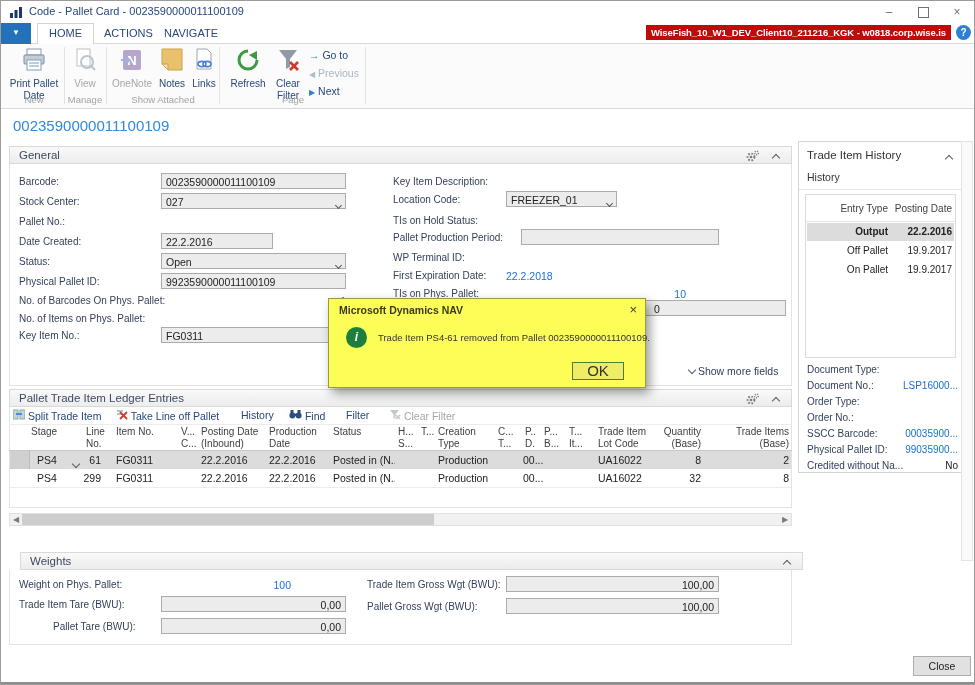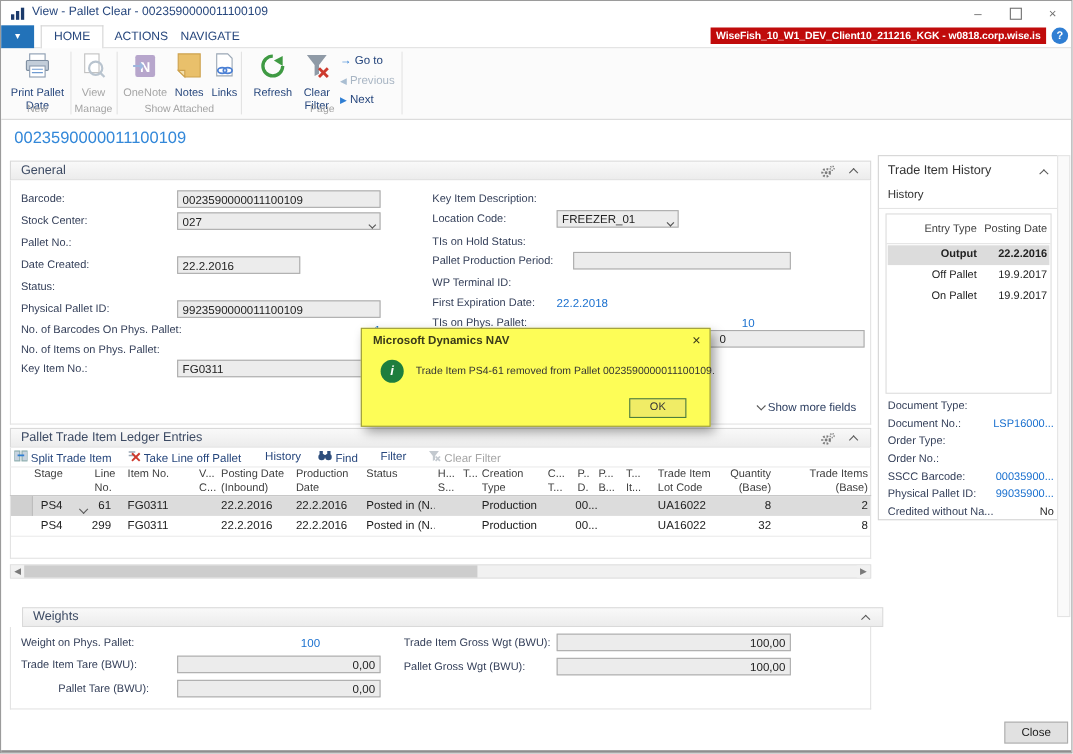--- a/index.html
+++ b/index.html
@@ -54,21 +54,21 @@
   .rowsel{background:#dcdcdc;}
   
   .dialog{left:327px;top:297px;width:318px;height:90px;background:#fdfd57;border:1px solid #9a9a3f;
           box-shadow:4px 5px 10px rgba(0,0,0,0.4);z-index:60;box-sizing:border-box;}
   .dlgtitle{left:10px;top:5px;font-size:10.5px;font-weight:bold;color:#3a3a1a;}
   .dlgx{right:8px;top:3px;font-size:13px;color:#3a3a1a;}
   .infoicon{left:17px;top:28px;width:21px;height:21px;border-radius:50%;background:#1e7e3e;color:#fff;
             text-align:center;line-height:21px;font-size:12px;font-weight:bold;font-style:italic;}
   .dlgmsg{left:49px;top:33px;font-size:9.5px;color:#333;}
   .okbtn{left:243px;top:63px;width:52px;height:18px;background:#f0ec66;border:1px solid #4d7d3c;
-         font-size:10px;color:#333;text-align:center;line-height:16px;box-sizing:border-box;}
+         font-size:15px;color:#333;text-align:center;line-height:16px;box-sizing:border-box;}
   
   .hscroll{left:8px;top:512px;width:783px;height:13px;background:#f1f1f1;border:1px solid #e0e0e0;box-sizing:border-box;}
   .hthumb{left:12px;top:0;width:412px;height:11px;background:#cdcdcd;}
   .sarrow{width:12px;height:11px;font-size:8px;color:#7a7a7a;text-align:center;line-height:11px;background:#f1f1f1;}
   .vscroll{right:1px;top:140px;width:12px;height:420px;background:#fafafa;border:1px solid #e4e4e4;box-sizing:border-box;}
   
   .sidebar{left:797px;top:140px;width:165px;height:332px;background:#fff;border:1px solid #d4d4d4;box-sizing:border-box;}
   .sbtitle{font-size:11.5px;color:#333;}
   .sbtbl{position:absolute;left:6px;top:52px;width:151px;height:164px;border:1px solid #dcdcdc;box-sizing:border-box;}
   .sbth{font-size:10px;color:#404040;}
@@ -84,21 +84,21 @@
 <div class="win">
 
   <div class="abs titlebar">
     <span class="abs" style="left:8px;top:4px;">
       <svg width="14" height="14" viewBox="0 0 14 14">
           <rect x="1" y="8" width="3" height="5" fill="#1b3a6b"></rect>
           <rect x="5.5" y="5" width="3" height="8" fill="#1b3a6b"></rect>
           <rect x="10" y="2" width="3" height="11" fill="#1b3a6b"></rect>
         </svg>
     </span>
-    <span class="abs apptitle nw">View - Pallet Clear - 0023590000011100109</span>
+    <span class="abs apptitle nw">Code - Pallet Card - 0023590000011100109</span>
     <span class="abs winbtn" style="right:68px;">–</span>
     <span class="abs winbtn" style="right:34px;"><span class="maxbox"></span></span>
     <span class="abs winbtn" style="right:0;">×</span>
   </div>
 
   <div class="abs tabrow"></div>
   <div class="abs appmenu">▼</div>
   <div class="abs tab active" style="left:36px;">HOME</div>
   <div class="abs tab" style="left:92px;">ACTIONS</div>
   <div class="abs tab" style="left:152px;">NAVIGATE</div>
@@ -228,20 +228,21 @@
 
   <div class="abs lbl nw" style="left:18px;top:195px;">Stock Center:</div>
   <div class="abs inp" style="left:160px;top:192px;width:185px;"><span>027</span><span class="ddchev chev-d"></span></div>
 
   <div class="abs lbl nw" style="left:18px;top:215px;">Pallet No.:</div>
 
   <div class="abs lbl nw" style="left:18px;top:235px;">Date Created:</div>
   <div class="abs inp" style="left:160px;top:232px;width:112px;">22.2.2016</div>
 
   <div class="abs lbl nw" style="left:18px;top:255px;">Status:</div>
+  <div class="abs inp" style="left:160px;top:252px;width:185px;"><span>Open</span><span class="ddchev chev-d"></span></div>
 
   <div class="abs lbl nw" style="left:18px;top:275px;">Physical Pallet ID:</div>
   <div class="abs inp" style="left:160px;top:272px;width:185px;">9923590000011100109</div>
 
   <div class="abs lbl nw" style="left:18px;top:294px;">No. of Barcodes On Phys. Pallet:</div>
   <div class="abs link num" style="left:300px;top:294px;width:45px;">1</div>
 
   <div class="abs lbl nw" style="left:18px;top:312px;">No. of Items on Phys. Pallet:</div>
   <div class="abs link num" style="left:300px;top:312px;width:45px;">1</div>
 

